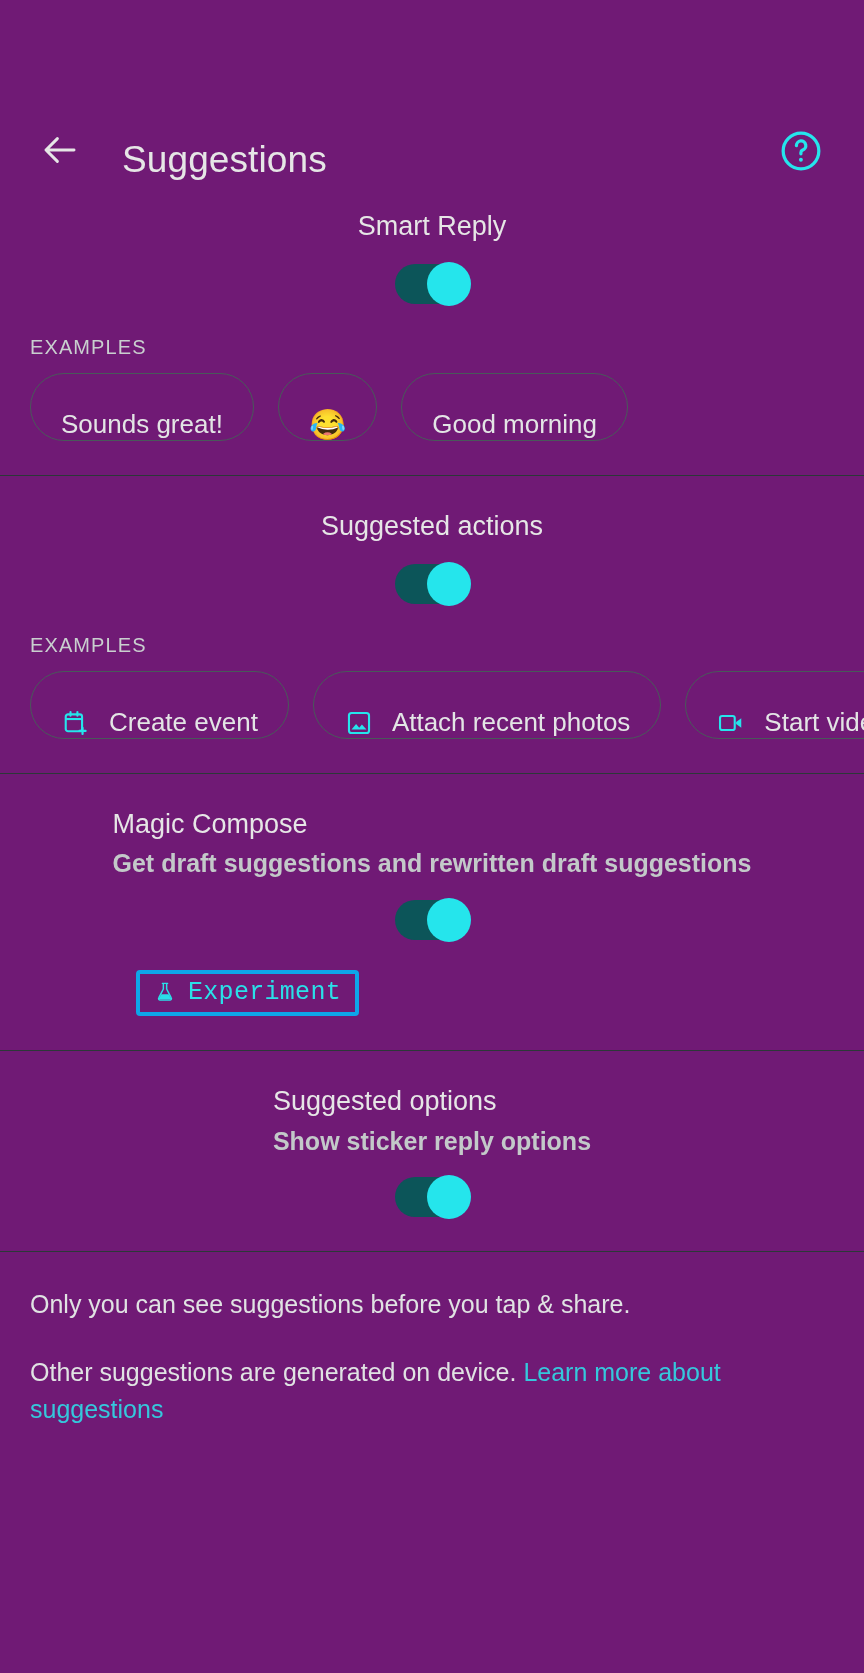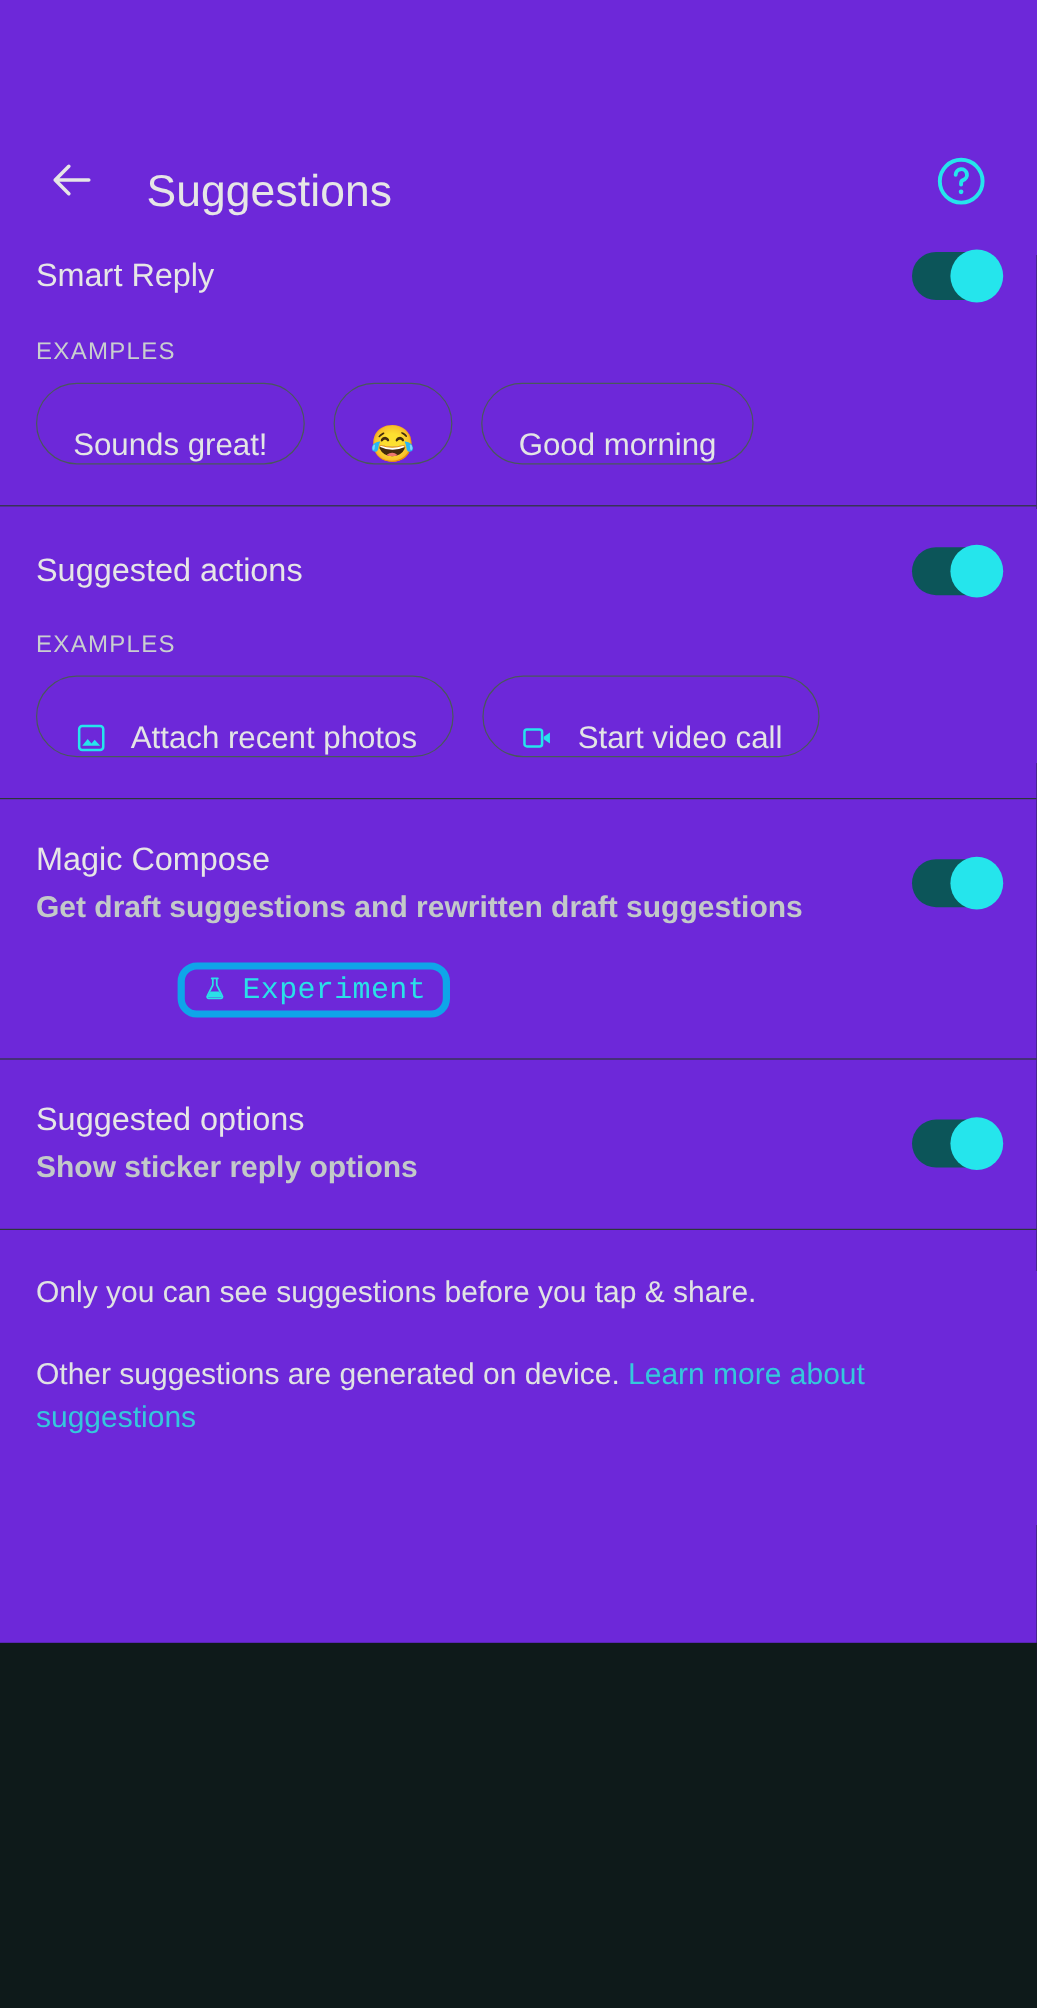--- a/index.html
+++ b/index.html
@@ -12,22 +12,22 @@
   }
 
   body {
     font-family: "Liberation Sans", sans-serif;
     color: #e3e3e3;
     -webkit-font-smoothing: antialiased;
   }
 
   .screen {
     width: 864px;
-    height: 1369px;
-    background: #6d28d9;
+    height: 1673px;
+    background: #701a75;
     position: relative;
     overflow: hidden;
   }
 
   
   .appbar {
     height: 210px;
     display: flex;
     align-items: flex-end;
     padding: 0 28px 28px 28px;
@@ -72,20 +72,21 @@
     height: 1px;
     background: #2c3838;
     width: 100%;
   }
 
   .row {
     display: flex;
     align-items: center;
     justify-content: space-between;
     gap: 20px;
+    flex-direction: column;
   }
   .row-texts { flex: 1 1 auto; min-width: 0; }
 
   .row-title {
     font-size: 27px;
     font-weight: 400;
     color: #e6e6e6;
     line-height: 1.25;
   }
   .row-sub {
@@ -154,33 +155,32 @@
     align-items: center;
     justify-content: center;
   }
 
   
   .experiment-wrap {
     display: flex;
     padding-left: 106px;
   }
   .experiment {
-    border: 6px solid #0ea5e9;
-    border-radius: 16px;
+    border: 4px solid #0ea5e9;
+    border-radius: 4px;
     height: 46px;
     display: inline-flex;
     align-items: center;
     gap: 12px;
     padding: 0 14px;
     color: #2ae0e8;
     font-family: "Liberation Mono", monospace;
     font-size: 25px;
     letter-spacing: 0.3px;
     cursor: pointer;
-    margin-left: 12px;
   }
 
   
   .footer { padding: 34px 30px 0 30px; }
   .footer p {
     font-size: 25px;
     line-height: 1.45;
     color: #e0e3e3;
     margin-bottom: 32px;
   }
@@ -245,20 +245,31 @@
         <div class="row-title">Suggested actions</div>
       </div>
       <div class="toggle">
         <div class="thumb"></div>
       </div>
     </div>
 
     <div style="margin-top:30px">
       <div class="examples-label">EXAMPLES</div>
       <div class="chip-row">
+        <div class="chip">
+          <span class="chip-icon">
+            <svg width="28" height="28" viewBox="0 0 24 24" fill="none">
+              <rect x="3.2" y="4.6" width="14" height="14.5" rx="2" stroke="#25e5ec" stroke-width="1.8"></rect>
+              <path d="M3.2 8.6h14" stroke="#25e5ec" stroke-width="1.8"></path>
+              <path d="M7.3 2.6v3.2M13.2 2.6v3.2" stroke="#25e5ec" stroke-width="1.8" stroke-linecap="round"></path>
+              <path d="M17.6 16.2v5.2M15 18.8h5.2" stroke="#25e5ec" stroke-width="1.9" stroke-linecap="round"></path>
+            </svg>
+          </span>
+          <span>Create event</span>
+        </div>
         <div class="chip">
           <span class="chip-icon">
             <svg width="28" height="28" viewBox="0 0 24 24" fill="none">
               <rect x="3.4" y="3.4" width="17.2" height="17.2" rx="2.2" stroke="#25e5ec" stroke-width="1.8"></rect>
               <path d="M5.6 17.6l3.9-4.8 2.7 3.2 2.3-2.7 3.9 4.3z" fill="#25e5ec"></path>
             </svg>
           </span>
           <span>Attach recent photos</span>
         </div>
         <div class="chip">

